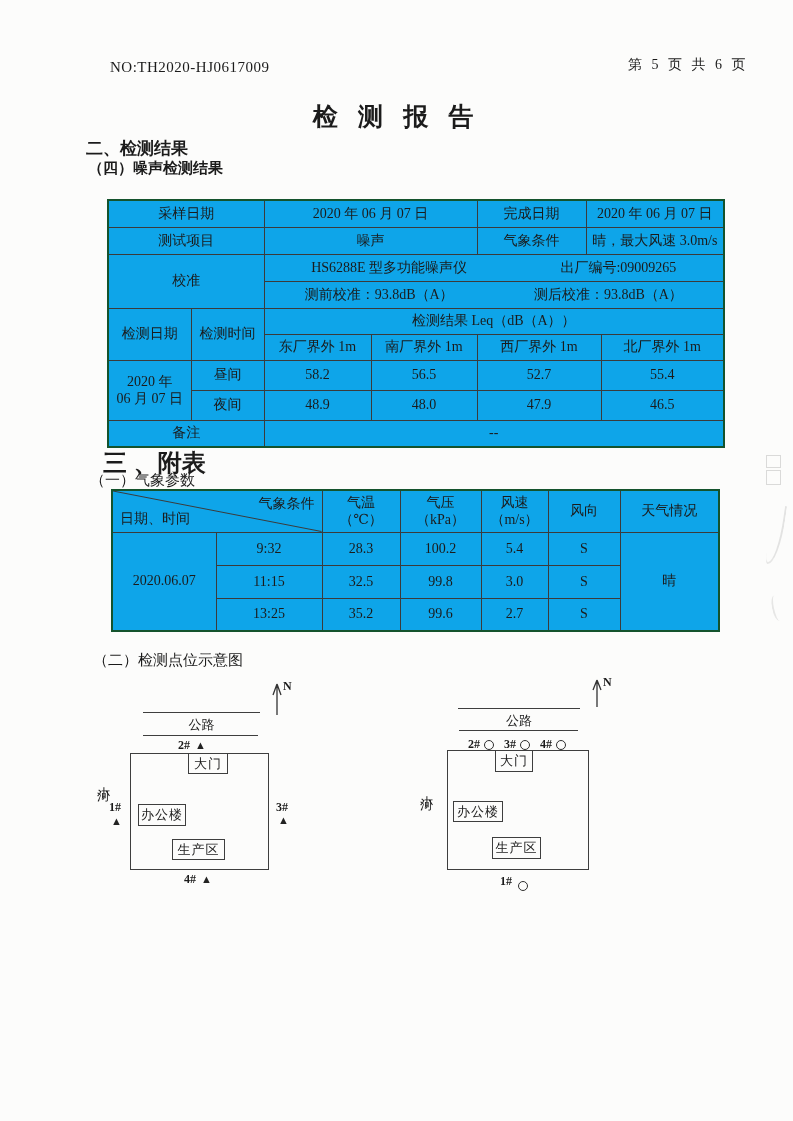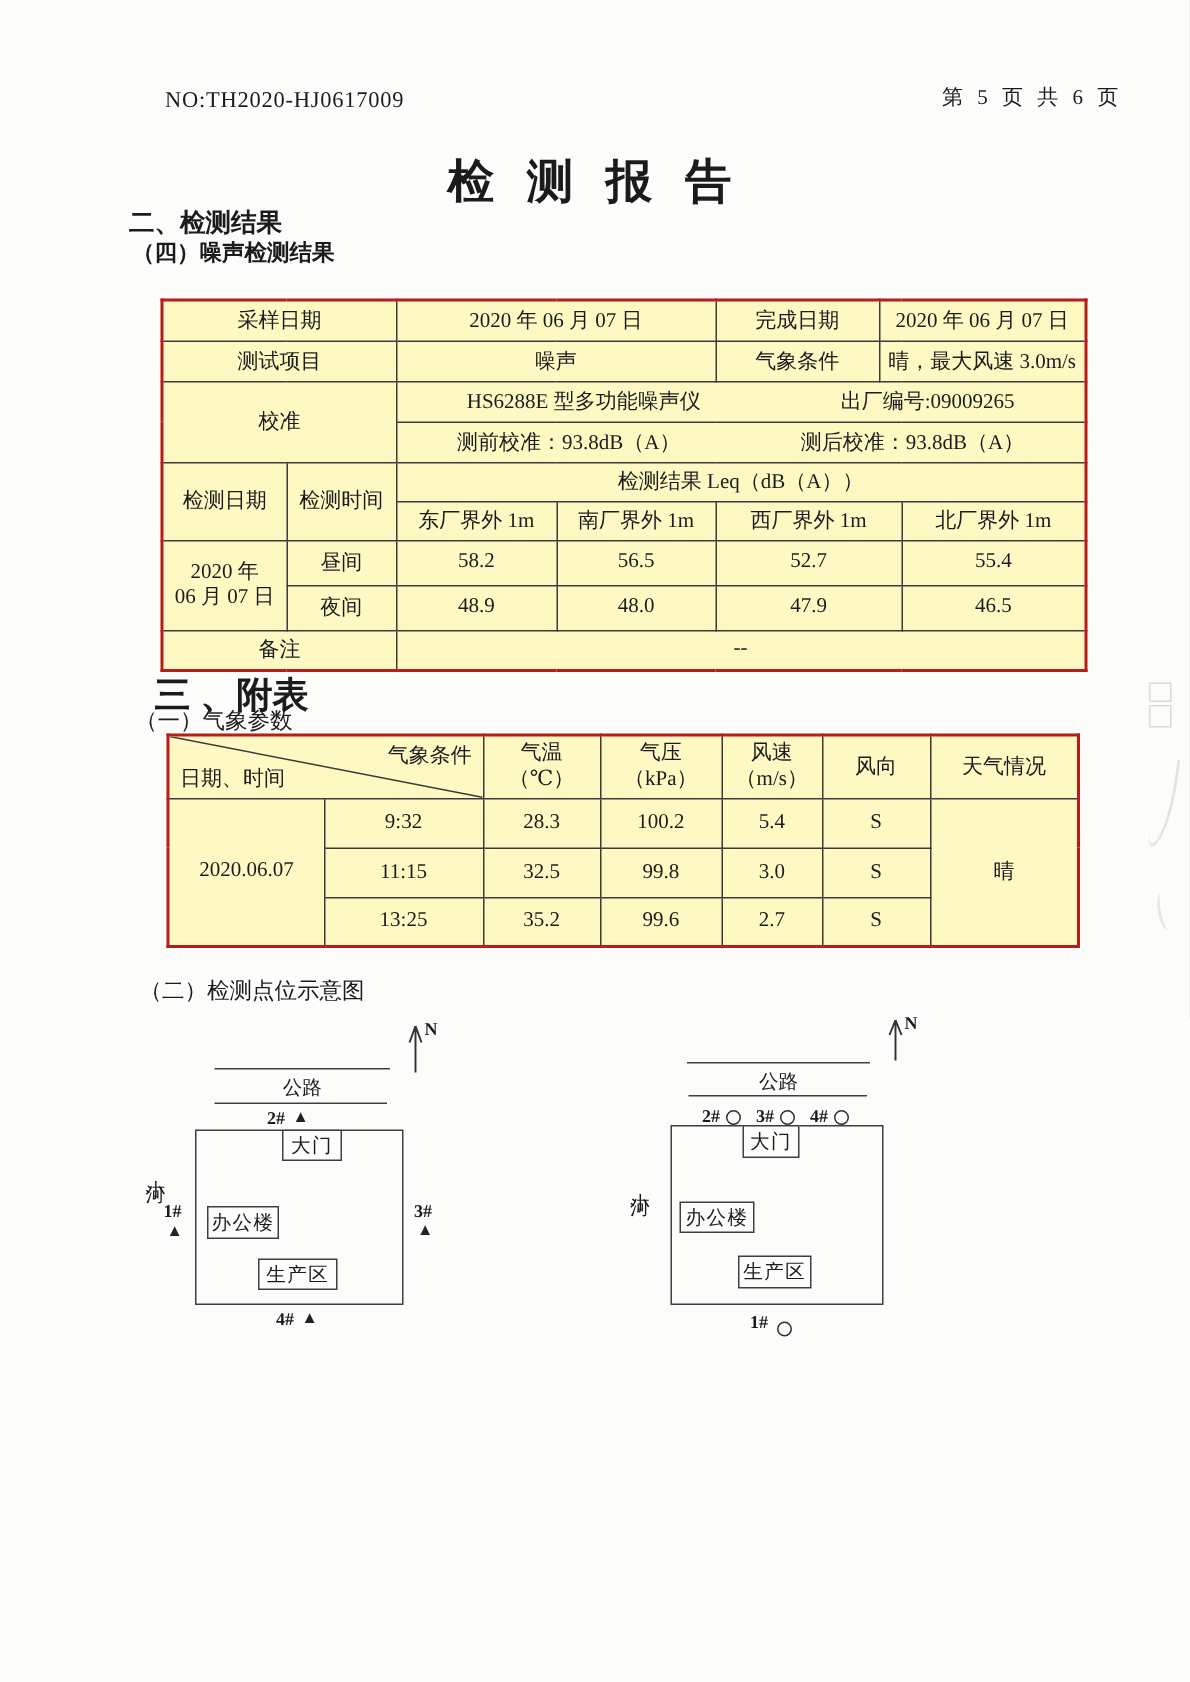--- a/index.html
+++ b/index.html
@@ -9,31 +9,31 @@
     font-family:"Liberation Serif","DejaVu Serif",serif;
     overflow:hidden;
   }
   .abs { position:absolute; }
   .sans { font-family:"Liberation Sans","DejaVu Sans",sans-serif; }
 
   
   .doc-no   { left:110px; top:59px;  font-size:15px; letter-spacing:0.5px; }
   .page-no  { left:628px; top:56px;  font-size:14px; letter-spacing:3px; }
   .title    { left:0; right:0; top:100px; text-align:center;
-              font-size:31px; font-weight:bold; letter-spacing:7px; }
+              font-size:25px; font-weight:bold; letter-spacing:7px; }
 
   .h-results { left:86px;  top:137px; font-size:17px; font-weight:bold; }
   .h-noise   { left:88px;  top:159px; font-size:15px; font-weight:bold; }
   .h-appendix{ left:103px; top:447px; font-size:24px; font-weight:bold; }
   .h-weather { left:90px;  top:471px; font-size:15px; }
   .h-diagram { left:93px;  top:651px; font-size:15px; }
 
   
   table { border-collapse:collapse; table-layout:fixed; }
-  .doc-table { position:absolute; border:2px solid #b91c1c; background:#fef9c3; }
+  .doc-table { position:absolute; border:2px solid #14532d; background:#0ea5e9; }
   .doc-table td { border:1px solid #3b3b3b; text-align:center; vertical-align:middle;
                   padding:0; font-size:14px; overflow:hidden; }
   .noise-table   { left:107px; top:199px; width:616px; }
   .weather-table { left:111px; top:489px; width:607px; }
   tr.h26 { height:26px; } tr.h27 { height:27px; } tr.h30 { height:30px; }
   tr.h42 { height:42px; } tr.h33 { height:33px; }
   .pre { white-space:pre-line; line-height:1.25;margin-left:16px; }
   .nowrap { white-space:nowrap; font-size:13.5px; }
   .split { display:flex; justify-content:space-around; align-items:center; width:100%; }
 

